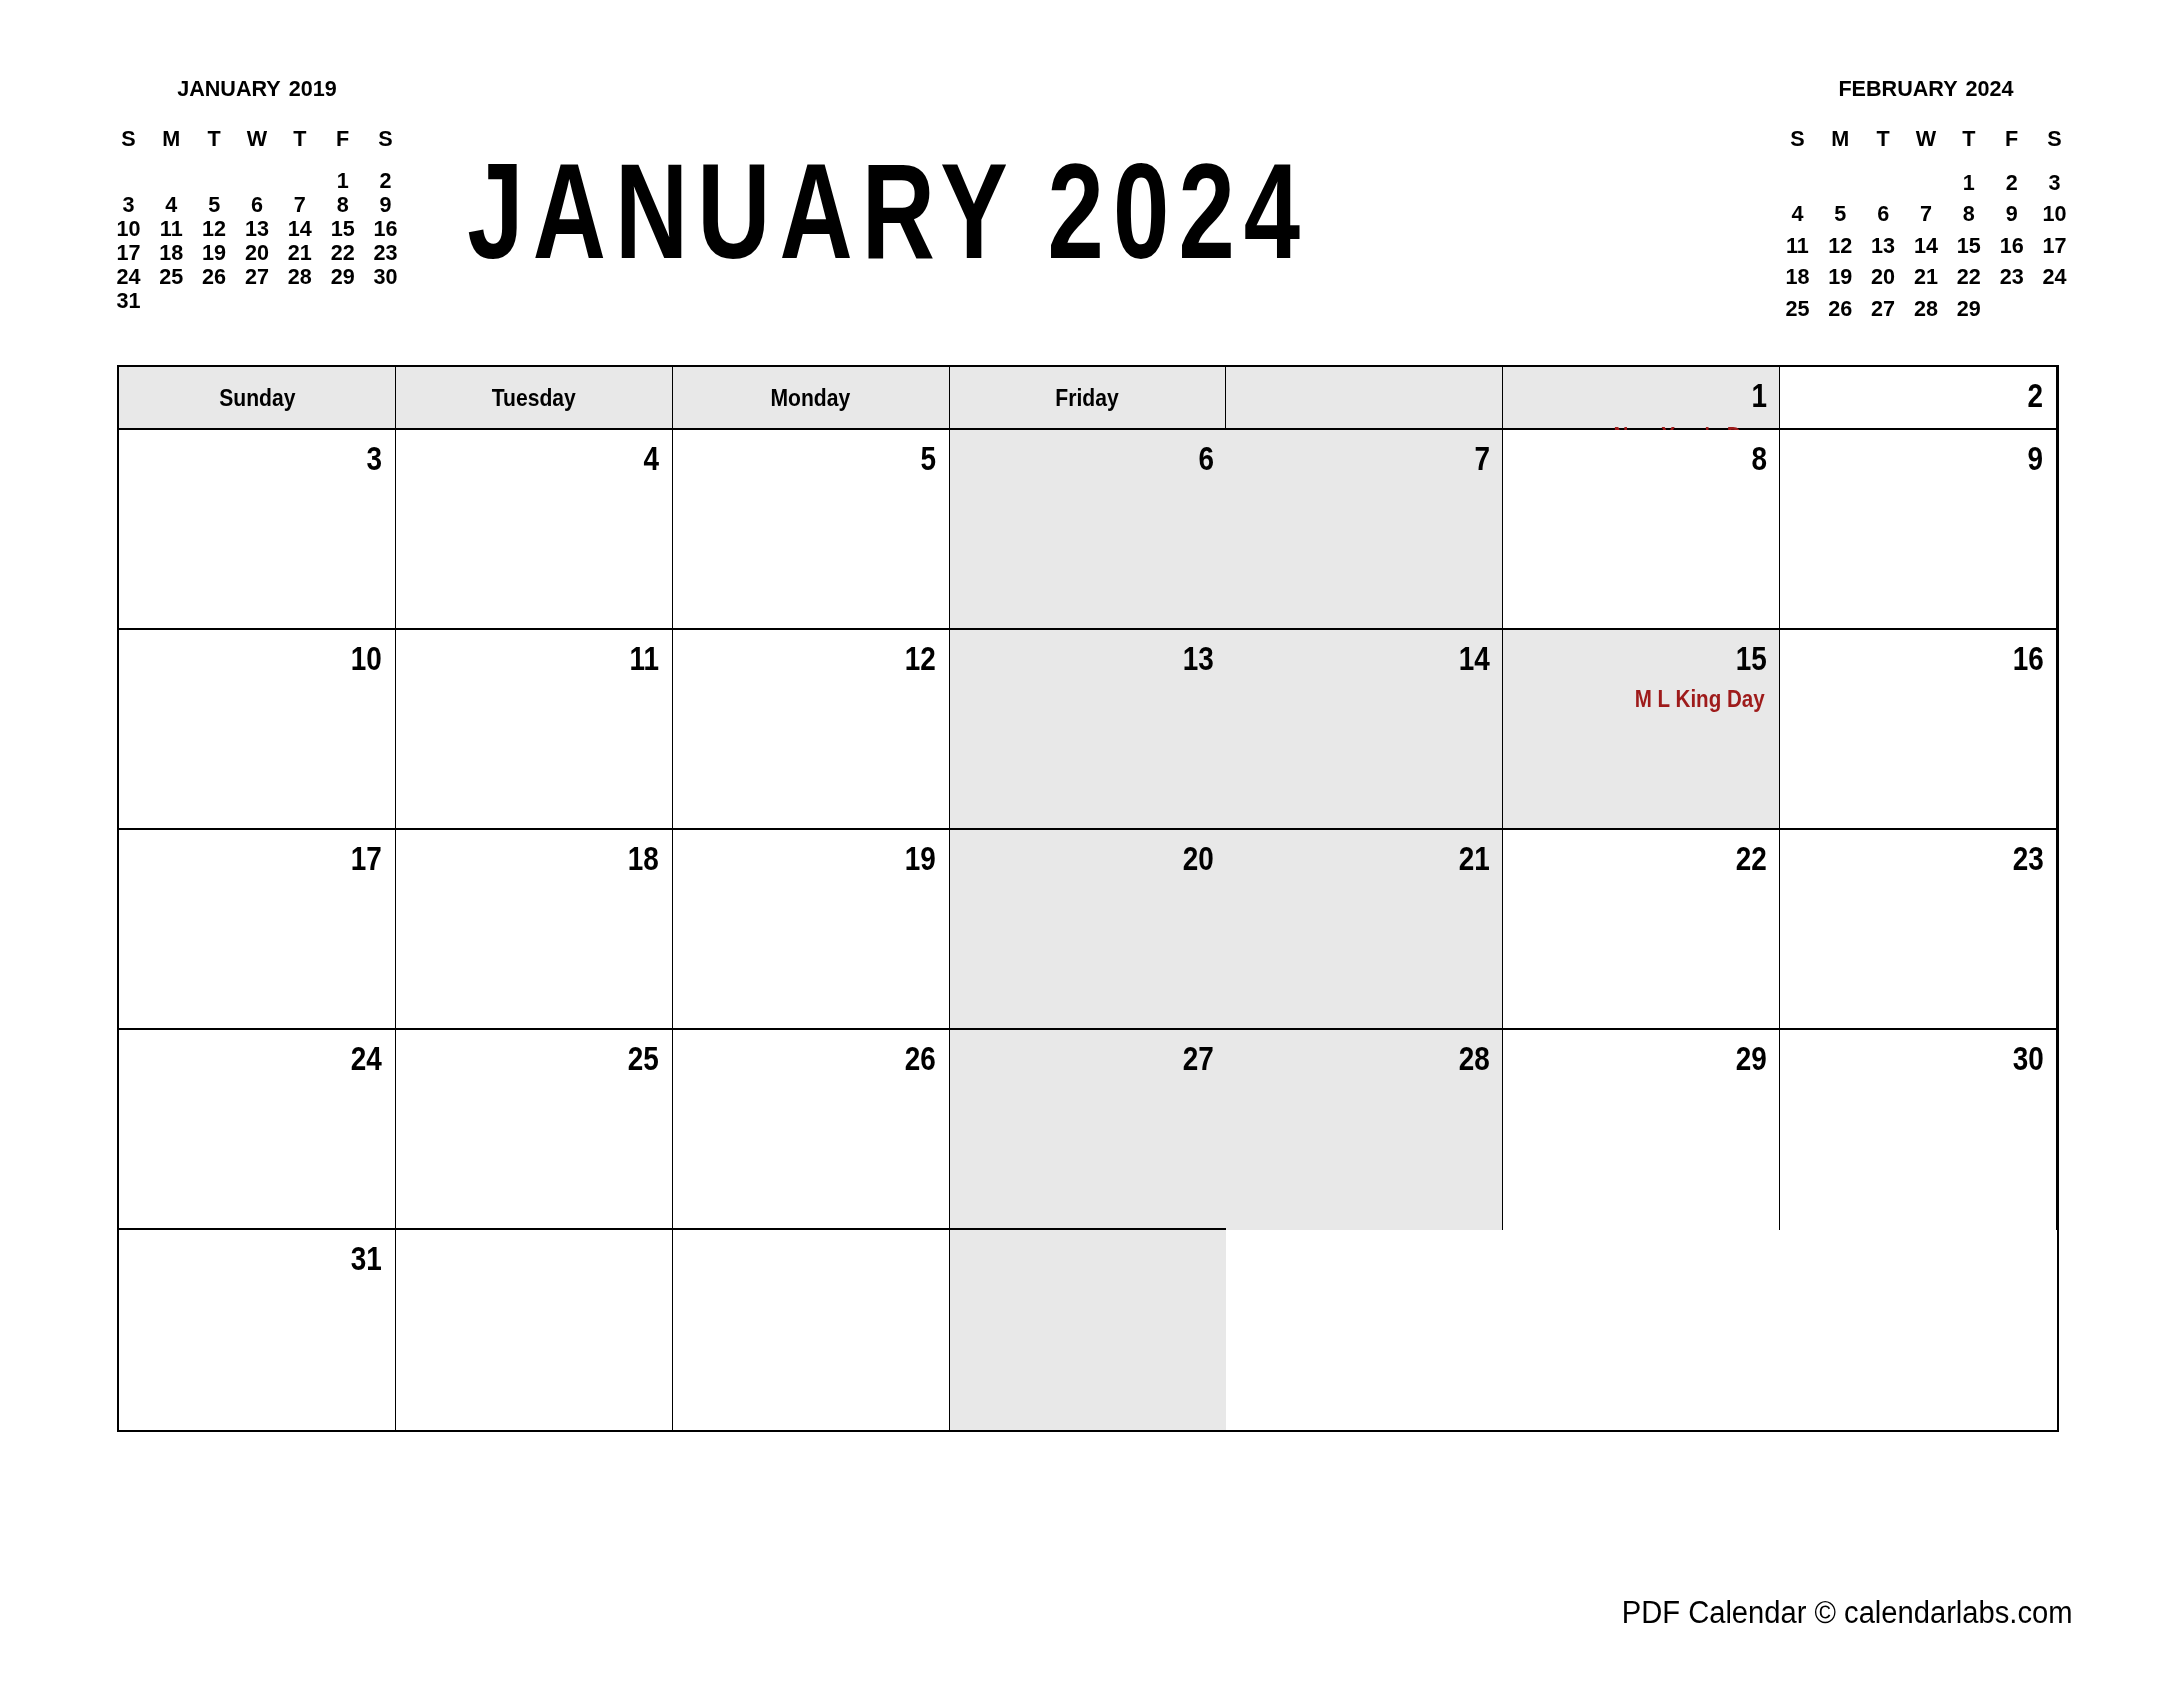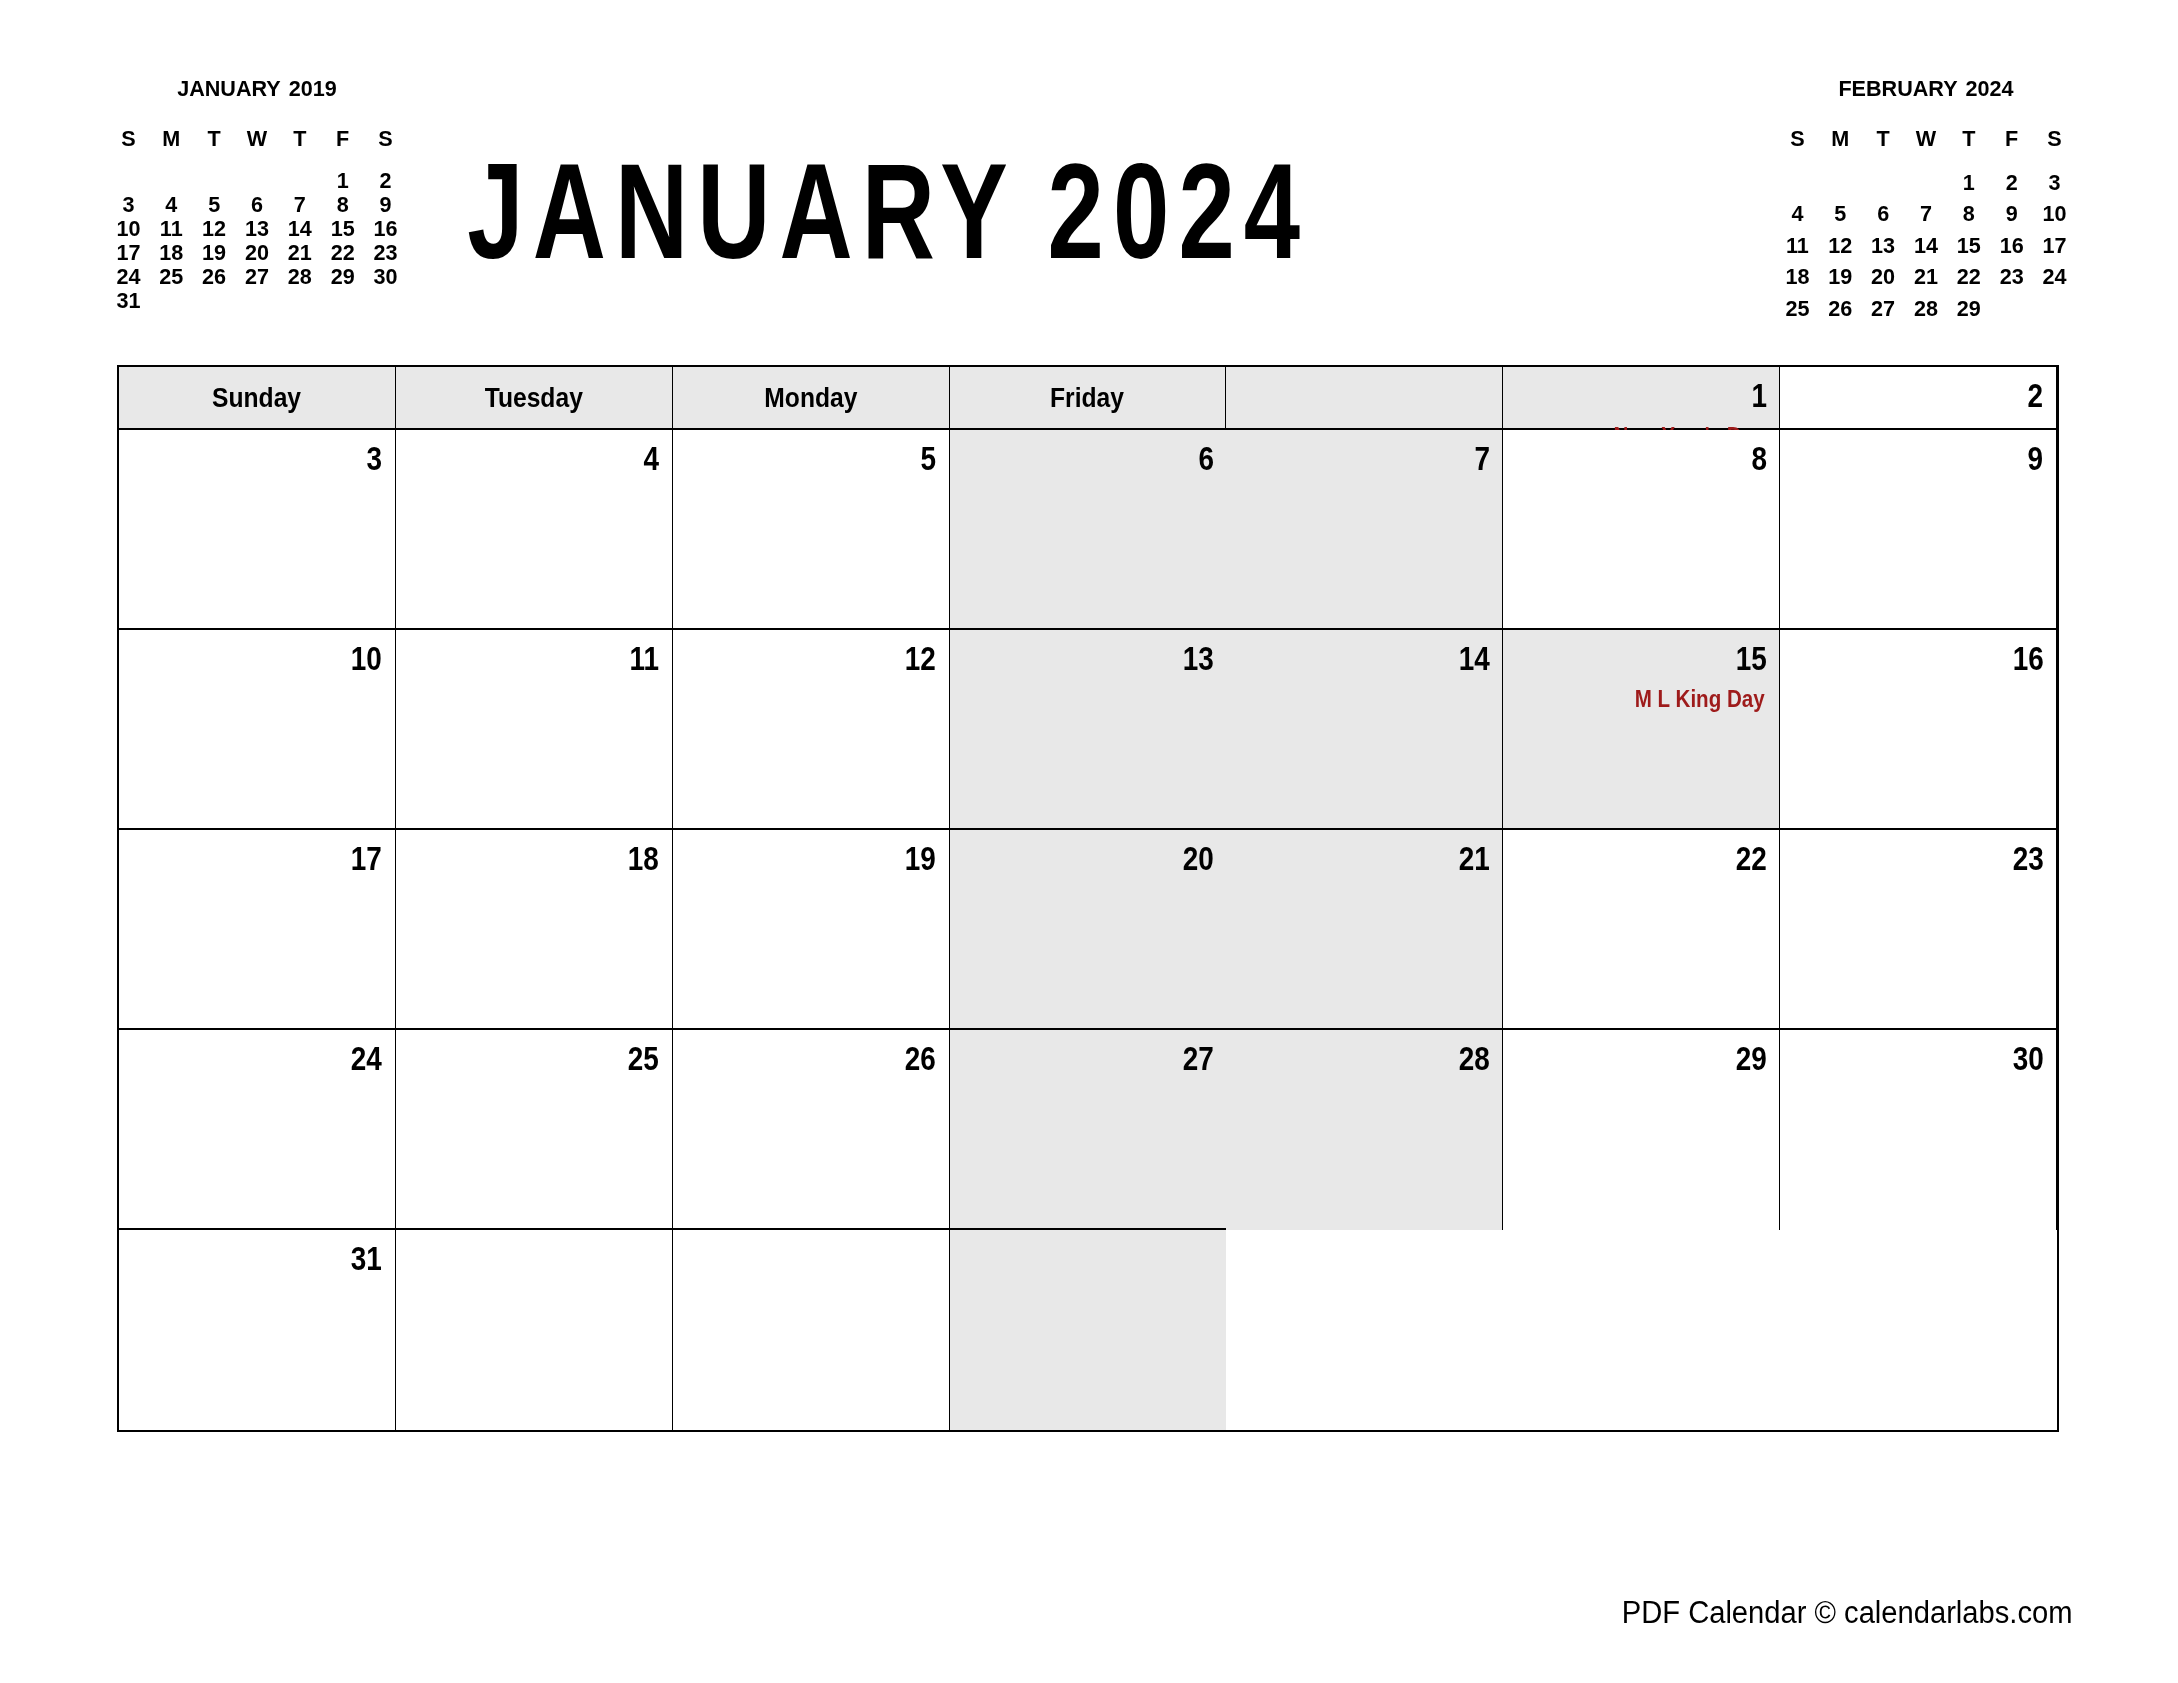--- a/index.html
+++ b/index.html
@@ -34,21 +34,21 @@
     position:absolute; left:117px; top:365px; width:1942px;
     border:2.7px solid #000; box-sizing:border-box; background:#fff;
     display:grid; grid-template-columns:repeat(7,1fr);
     grid-template-rows:63px repeat(5,200px);
   }
   .hcell, .cell { border-right:1.8px solid #000; border-bottom:2.7px solid #000; box-sizing:border-box; }
   .hcell:nth-child(7n), .cell.c7 { border-right:none; }
   .cell.lastrow { border-bottom:none; }
   .hcell {
     background:#e8e8e8; display:flex; align-items:center; justify-content:center;
-    font-size:28px; font-weight:bold;
+    font-size:24px; font-weight:bold;
   }
   .hcell .t { display:inline-block; transform:scaleX(0.88); white-space:nowrap; }
   .cell { position:relative; background:#ffffff; }
   .cell.gray { background:#e8e8e8; }
   .daynum {
     position:absolute; top:9px; right:12.6px;
     font-size:34px; font-weight:bold;
     transform:scaleX(0.82); transform-origin:right top; white-space:nowrap;
   }
   .holiday {

